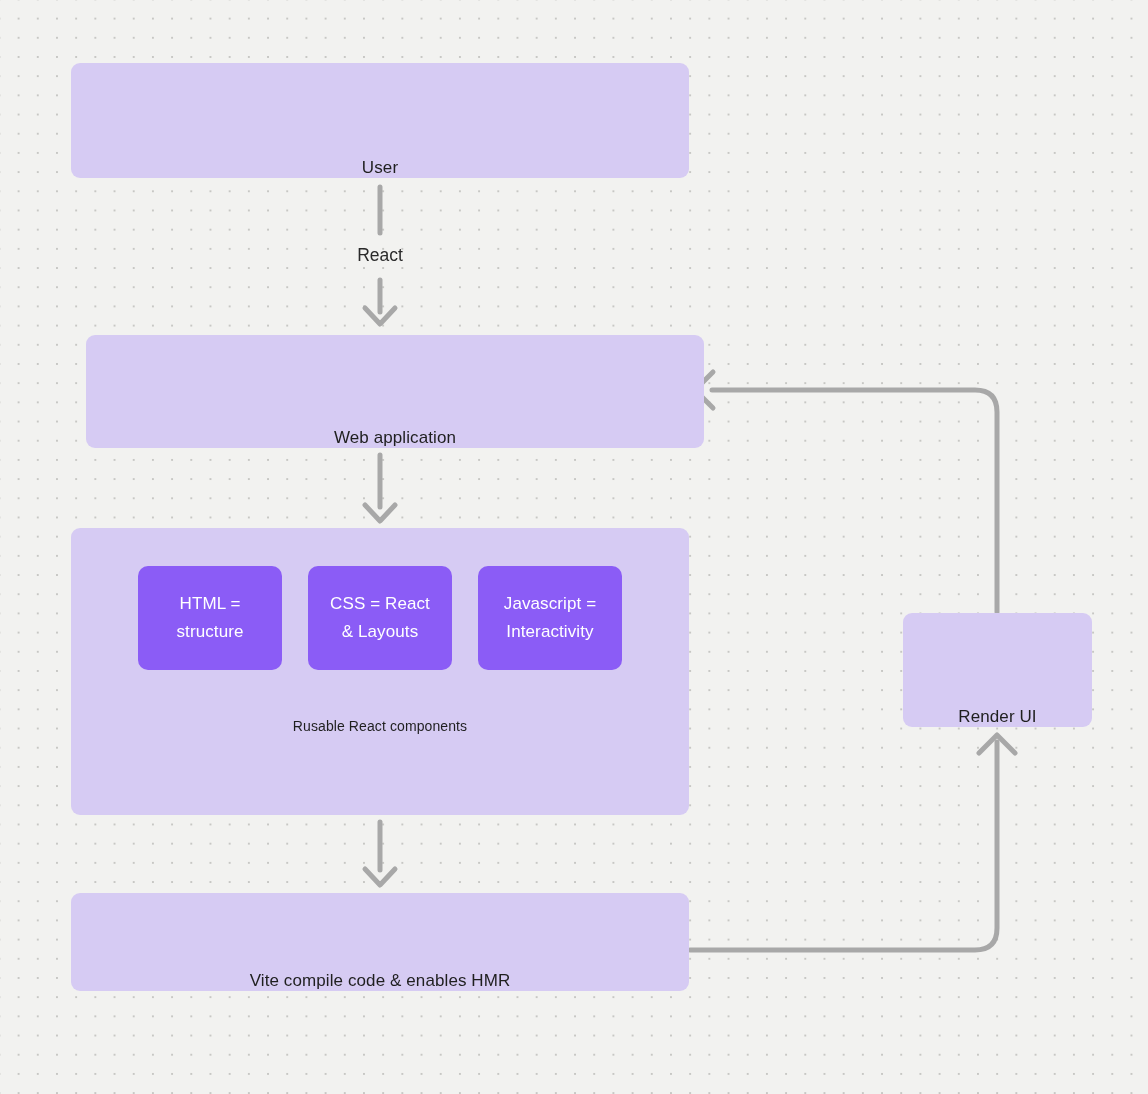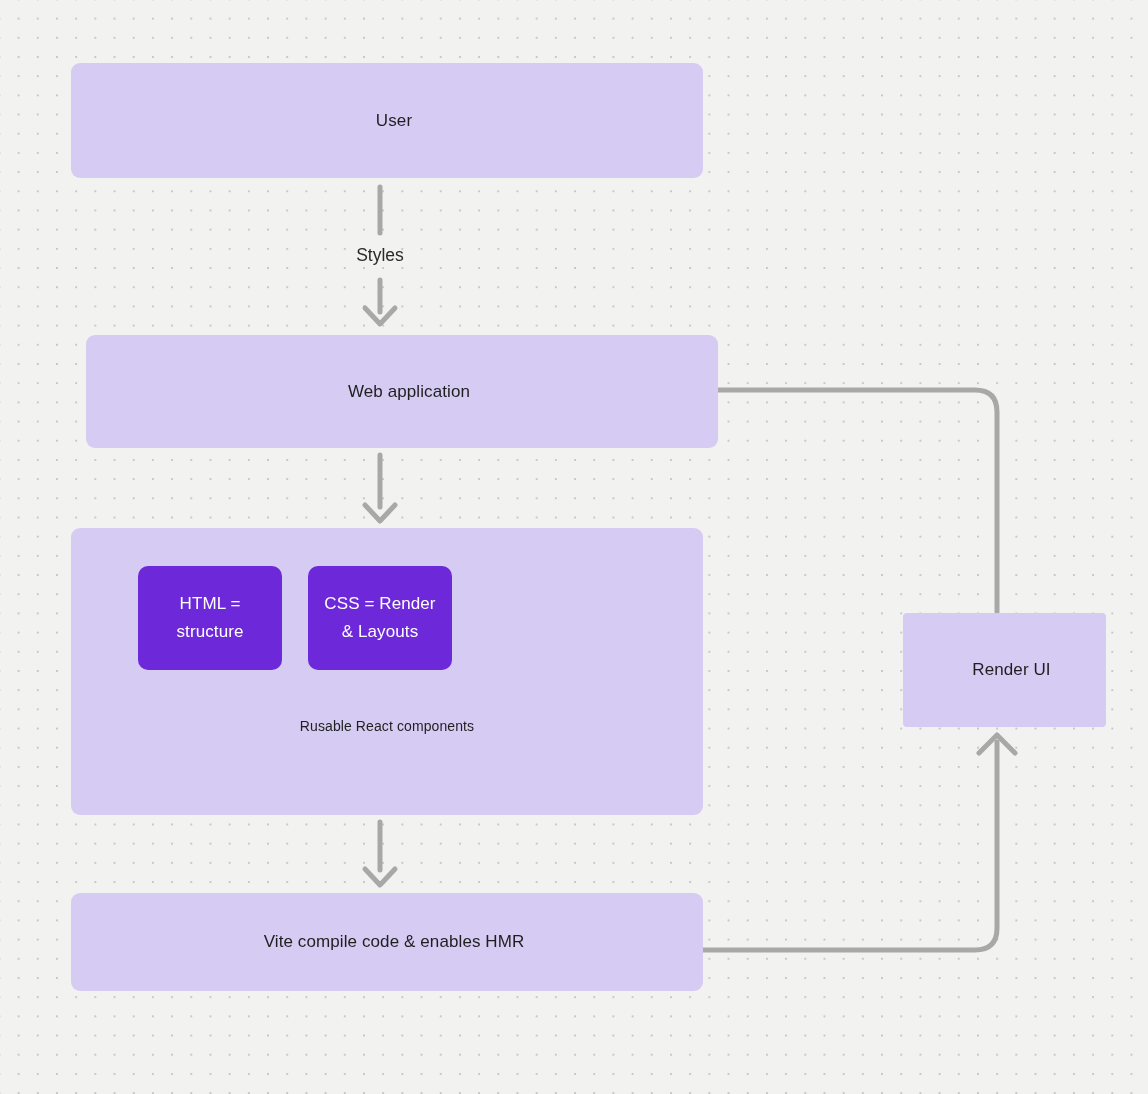--- a/index.html
+++ b/index.html
@@ -18,40 +18,39 @@
     background-image: radial-gradient(circle, #c7c7c4 1.15px, rgba(0,0,0,0) 1.35px);
     background-size: 19.2px 19.2px;
     background-position: 9px 9px;
     overflow: hidden;
   }
   .node {
     position: absolute;
     background: #d6cbf3;
     border-radius: 9px;
     display: flex;
-    align-items: center;
+    align-items: flex-end;
     justify-content: center;
     color: #1f1f1f;
     font-size: 17px;
     font-weight: 500;
     letter-spacing: 0.1px;
-    padding-left: 14px;
   }
   .node-user        { left: 71px;  top: 63px;  width: 618px; height: 115px; }
   .node-webapp      { left: 86px;  top: 335px; width: 618px; height: 113px; }
   .node-group       { left: 71px;  top: 528px; width: 618px; height: 287px; display: block; }
   .node-vite        { left: 71px;  top: 893px; width: 618px; height: 98px; }
-  .node-render      { left: 903px; top: 613px; width: 189px; height: 114px; border-radius: 4px; }
+  .node-render      { left: 903px; top: 613px; width: 189px; height: 114px; border-radius: 9px; }
 
   .sub-node {
     position: absolute;
     top: 38px;
     width: 144px;
     height: 104px;
-    background: #6d28d9;
+    background: #8b5cf6;
     border-radius: 10px;
     display: flex;
     flex-direction: column;
     align-items: center;
     justify-content: center;
     color: #ffffff;
     font-size: 17px;
     font-weight: 500;
     line-height: 28px;
     text-align: center;
@@ -127,34 +126,38 @@
     <g>
       <path d="M 997 612 V 412 Q 997 390 975 390 H 712"></path>
       <polyline points="713,372 695,390 713,408"></polyline>
     </g>
   </svg>
 
   <div class="node node-user">
     <span>User</span>
   </div>
 
-  <div class="edge-label">Styles</div>
+  <div class="edge-label">React</div>
 
   <div class="node node-webapp">
     <span>Web application</span>
   </div>
 
   <div class="node node-group">
     <div class="sub-node sub-node-1">
       <span>HTML =</span>
       <span>structure</span>
     </div>
     <div class="sub-node sub-node-2">
-      <span>CSS = Render</span>
+      <span>CSS = React</span>
       <span>&amp; Layouts</span>
+    </div>
+    <div class="sub-node sub-node-3">
+      <span>Javascript =</span>
+      <span>Interactivity</span>
     </div>
     <div class="group-caption">Rusable React components</div>
   </div>
 
   <div class="node node-vite">
     <span>Vite compile code &amp; enables HMR</span>
   </div>
 
   <div class="node node-render">
     <span>Render UI</span>

